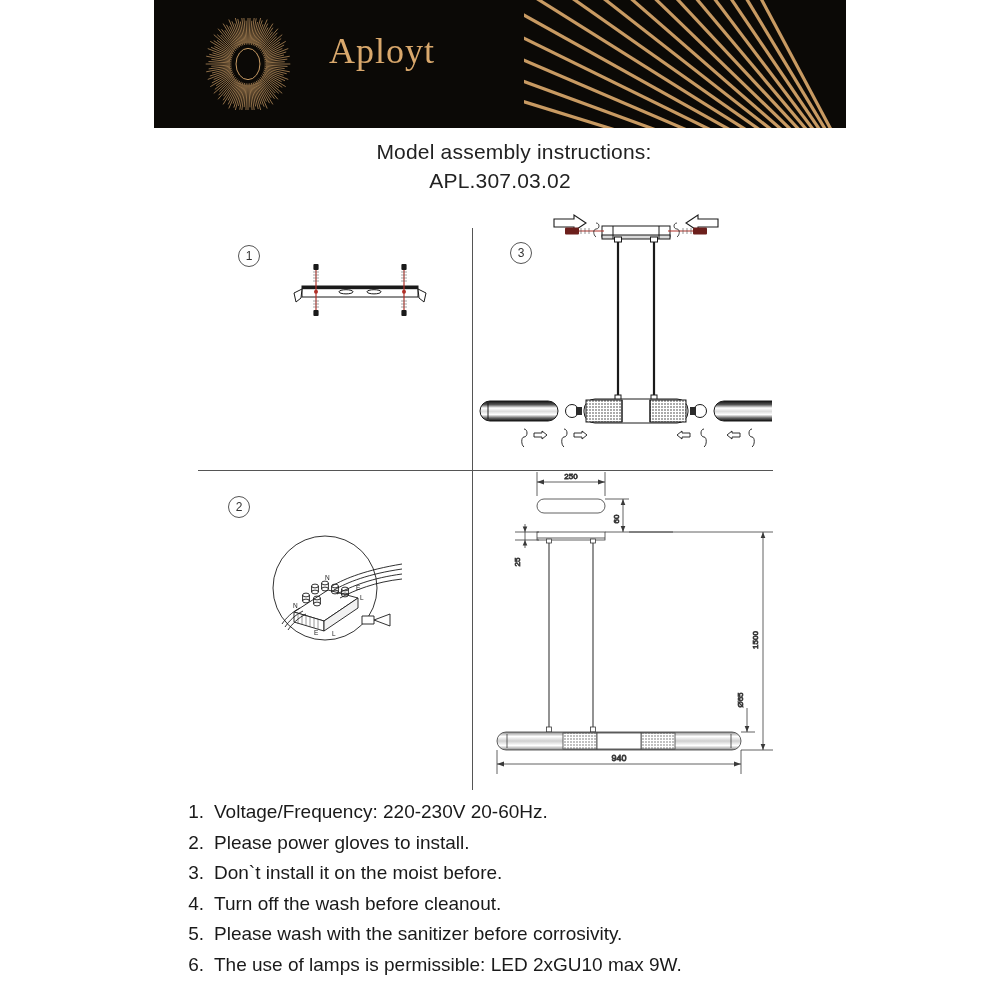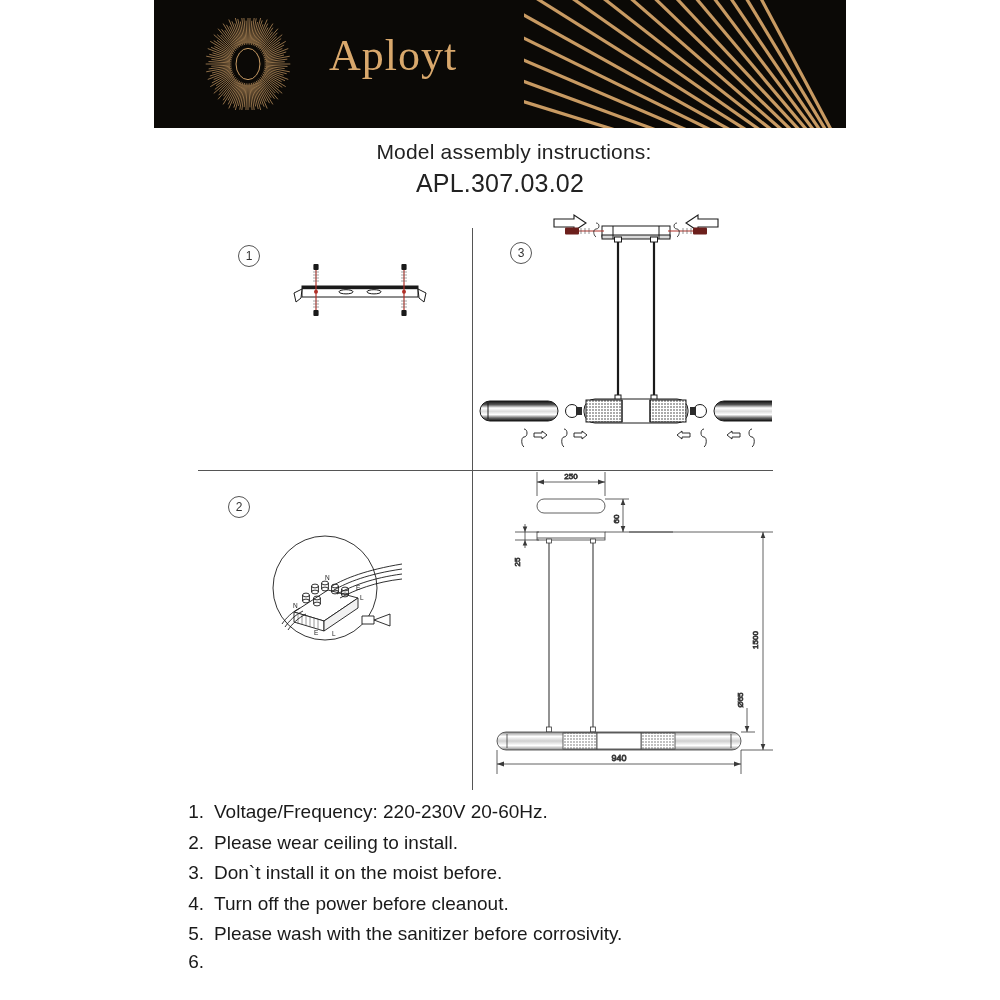--- a/index.html
+++ b/index.html
@@ -6,28 +6,28 @@
   body{width:1000px;height:1000px;position:relative;overflow:hidden;
        font-family:"Liberation Sans",sans-serif;color:#1a1a1a;}
 
   
   #page{position:absolute;inset:0;background:#fff;}
 
   
   #header-band{position:absolute;left:154px;top:0;width:692px;height:128px;
        background:#0b0906;overflow:hidden;}
   #logo-burst{position:absolute;left:48px;top:18px;width:92px;height:92px;}
-  #brand-name{position:absolute;left:175px;top:30px;font-size:44px;color:#d9a86c;
+  #brand-name{position:absolute;left:175px;top:30px;font-size:36px;color:#d9a86c;
        font-family:"Liberation Serif",serif;letter-spacing:1px;font-weight:400;}
   #ray-fan{position:absolute;right:-8px;top:-40px;width:330px;height:220px;}
 
   
   #title-block{position:absolute;left:0;top:140px;width:1000px;text-align:center;}
   #title-line1{font-size:21px;color:#222;letter-spacing:.2px;padding-left:28px;}
-  #title-line2{font-size:25px;color:#222;letter-spacing:.2px;margin-top:5px;}
+  #title-line2{font-size:21px;color:#222;letter-spacing:.2px;margin-top:5px;}
 
   
   #div-h{position:absolute;left:198px;top:470px;width:575px;height:1px;background:#555;}
   #div-v{position:absolute;left:472px;top:228px;width:1px;height:562px;background:#555;}
 
   
   .step-badge{position:absolute;width:20px;height:20px;border:1px solid #555;
        border-radius:50%;font-size:12px;line-height:20px;text-align:center;color:#333;
        background:#fff;}
   #step1-badge{left:238px;top:245px;}
@@ -515,32 +515,33 @@
     </g>
   </svg>
 
   <div id="instructions">
     <div class="ins-row">
       <div class="ins-num">1.</div>
       <div class="ins-text">Voltage/Frequency: 220-230V 20-60Hz.</div>
     </div>
     <div class="ins-row">
       <div class="ins-num">2.</div>
-      <div class="ins-text">Please wear ceiling to install.</div>
+      <div class="ins-text">Please power gloves to install.</div>
     </div>
     <div class="ins-row">
       <div class="ins-num">3.</div>
       <div class="ins-text">Don`t install it on the moist before.</div>
     </div>
     <div class="ins-row">
       <div class="ins-num">4.</div>
-      <div class="ins-text">Turn off the power before cleanout.</div>
+      <div class="ins-text">Turn off the wash before cleanout.</div>
     </div>
     <div class="ins-row">
       <div class="ins-num">5.</div>
       <div class="ins-text">Please wash with the sanitizer before corrosivity.</div>
     </div>
     <div class="ins-row">
       <div class="ins-num">6.</div>
+      <div class="ins-text">The use of lamps is permissible: LED 2xGU10 max 9W.</div>
     </div>
   </div>
 
 </div>
 
 </body></html>

